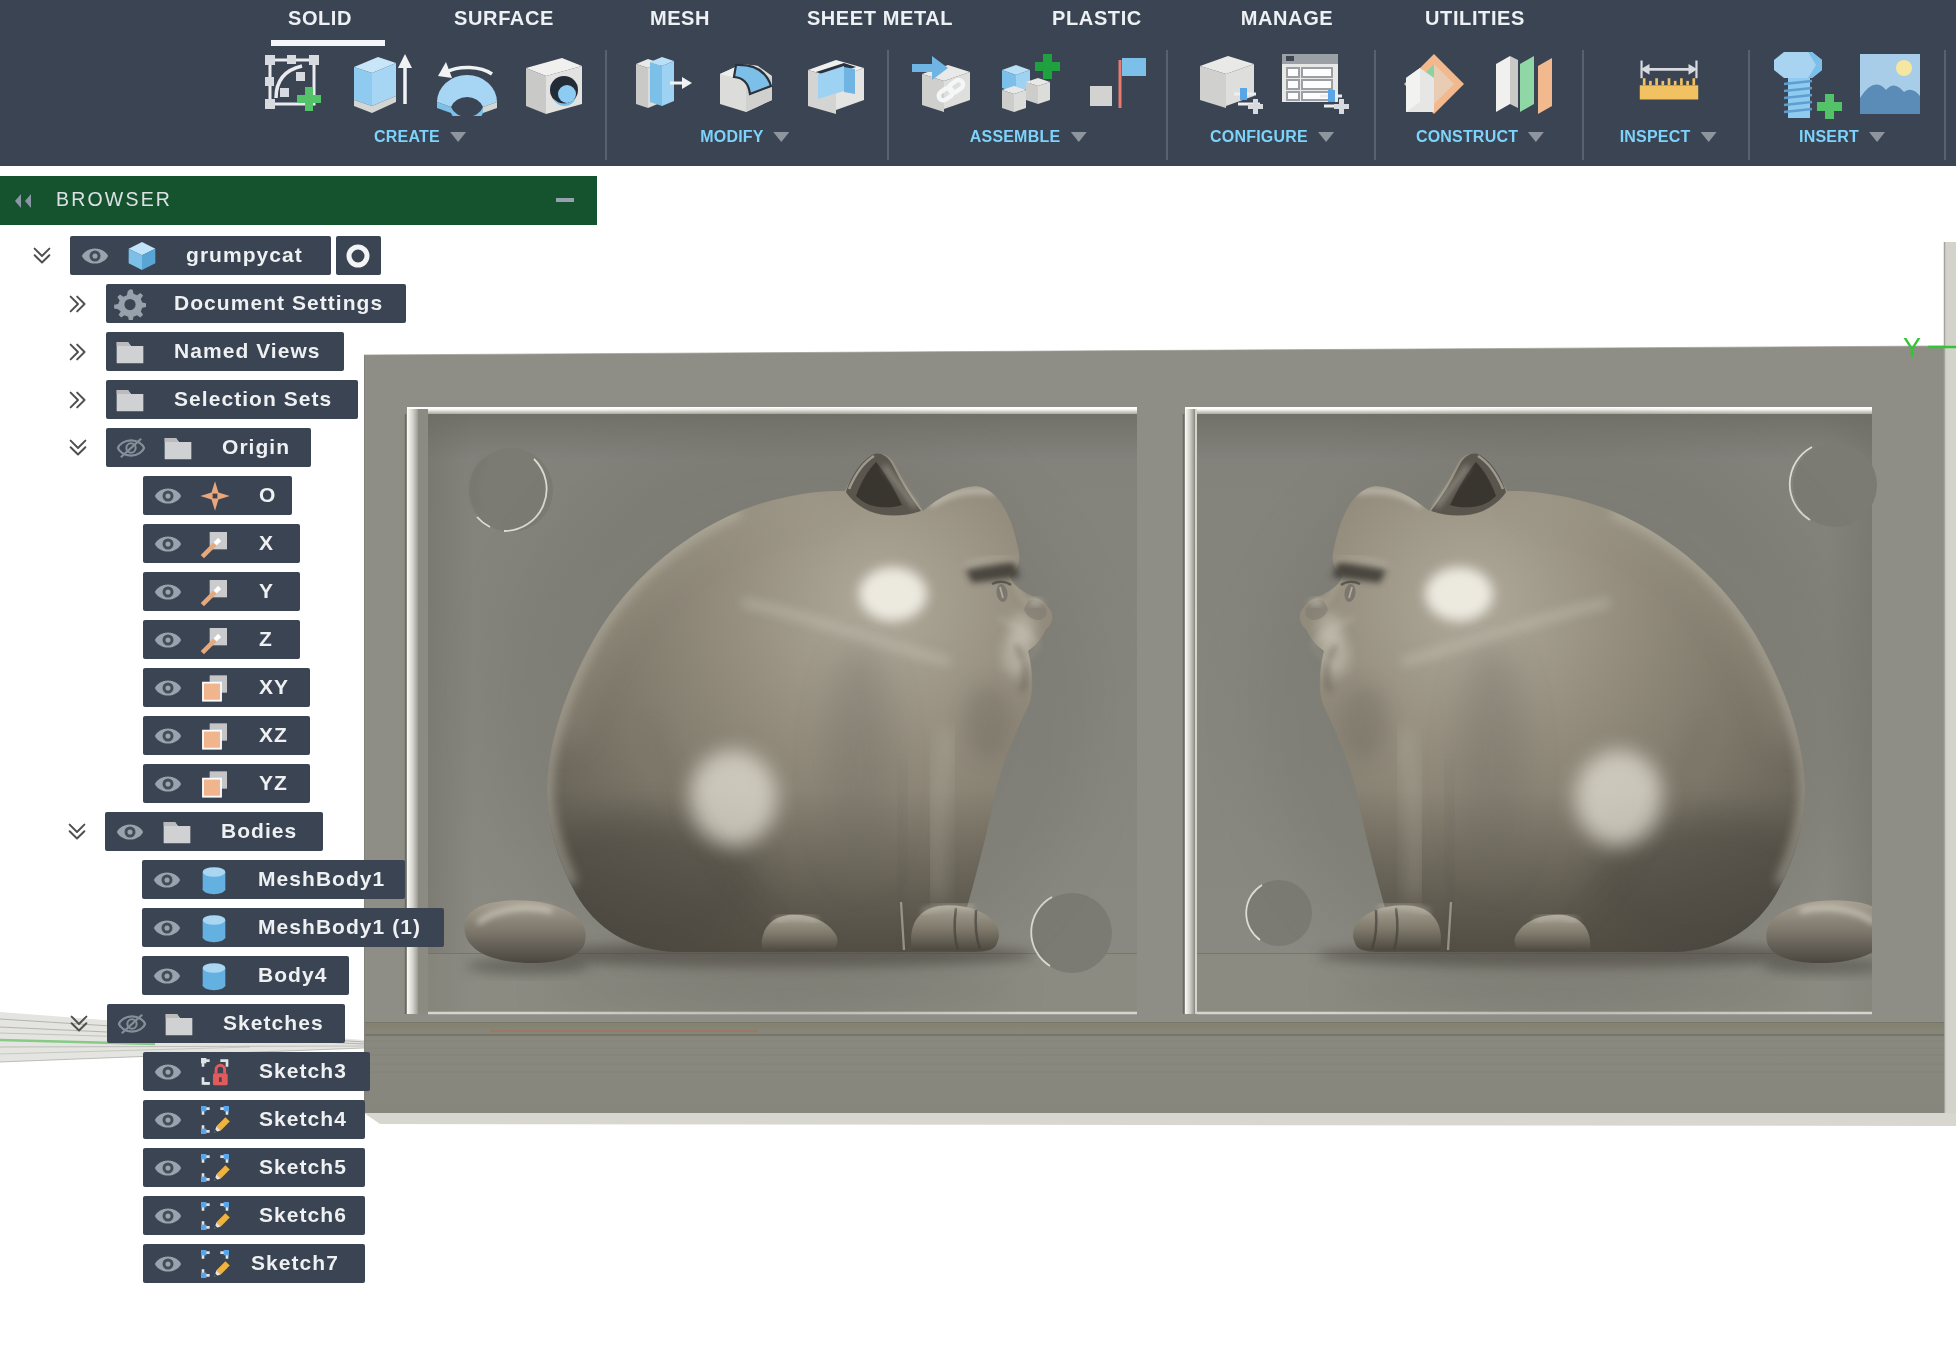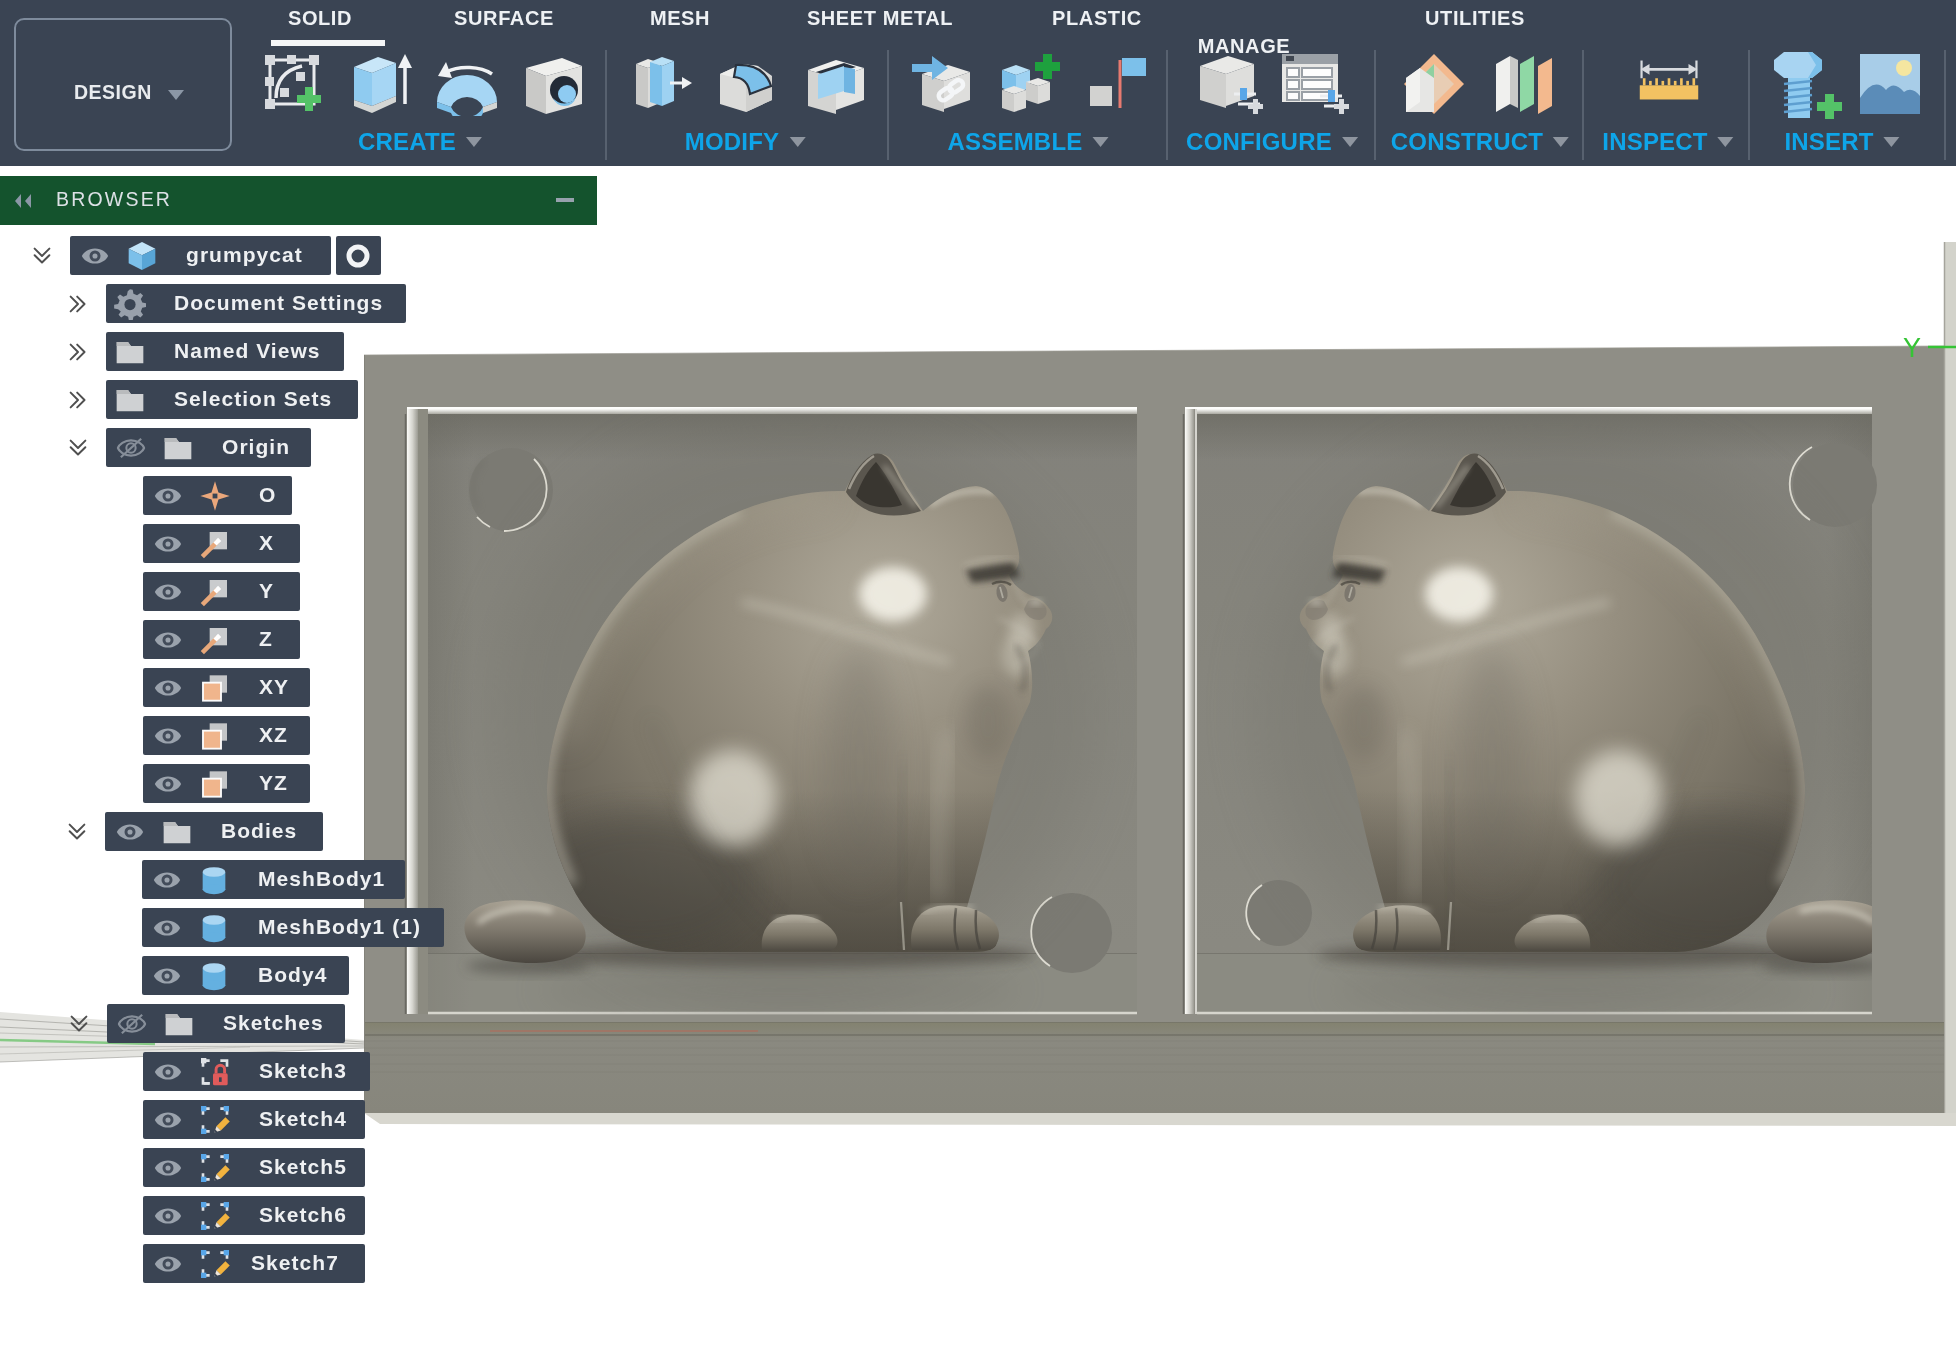--- a/index.html
+++ b/index.html
@@ -5,21 +5,21 @@
 * { margin:0; padding:0; box-sizing:border-box; }
 html,body { width:1956px; height:1370px; background:#ffffff; font-family:"Liberation Sans", sans-serif; overflow:hidden; }
 #page { position:relative; width:1956px; height:1370px; background:#fff; }
 #toolbar { position:absolute; left:0; top:0; width:1956px; height:166px; background:#3a4453; z-index:3; }
 #designBtn { position:absolute; left:14px; top:18px; width:218px; height:133px; border:2px solid #7e8b9c; border-radius:10px; }
 #designBtn .lbl { position:absolute; left:58px; top:61px; font-size:19.5px; font-weight:700; color:#e8ebee; letter-spacing:0.5px; }
 #designBtn .car { position:absolute; left:152px; top:70px; width:0; height:0; border-left:8px solid transparent; border-right:8px solid transparent; border-top:10px solid #8b97a6; }
 .tab { position:absolute; top:7px; transform:translateX(-50%); font-size:20px; font-weight:700; letter-spacing:0.6px; color:#eef1f4; white-space:nowrap; }
 #solidUnderline { position:absolute; left:271px; top:40px; width:114px; height:6px; background:#f5f6f7; }
 .gsep { position:absolute; top:50px; height:110px; width:2px; background:#57616f; }
-.glabel { position:absolute; top:128px; transform:translateX(-50%); font-size:24px; font-weight:700; letter-spacing:0.2px; color:#0ea5e9; white-space:nowrap; display:flex; align-items:center; }
+.glabel { position:absolute; top:128px; transform:translateX(-50%); font-size:16px; font-weight:700; letter-spacing:0.2px; color:#7dd3fc; white-space:nowrap; display:flex; align-items:center; }
 .glabel .car { display:inline-block; margin-left:10px; width:0; height:0; border-left:8px solid transparent; border-right:8px solid transparent; border-top:10px solid #8e959f; }
 .ticon { position:absolute; }
 #browserHdr { position:absolute; left:0; top:176px; width:597px; height:49px; background:#14532d; z-index:6; }
 #browserHdr .title { position:absolute; left:56px; top:12px; font-size:19.5px; color:#dde1e6; letter-spacing:2.2px; }
 #browserHdr .minus { position:absolute; left:556px; top:22px; width:18px; height:4px; background:#97a1ad; }
 #tree { position:absolute; left:0; top:0; width:620px; height:1370px; z-index:6; }
 .trow { position:absolute; height:39px; background:#3a4453; border-radius:2px; color:#eef0f2; font-weight:700; font-size:21px; letter-spacing:1.05px; }
 .trow .txt { position:absolute; top:7px; white-space:nowrap; }
 .chev { position:absolute; z-index:6; }
 #scene { position:absolute; left:0; top:0; z-index:1; }
@@ -316,30 +316,26 @@
   <polyline points="0,1054 250,1047" stroke-width="1" opacity="0.3"></polyline>
 </g>
 <polyline points="0,1062 364,1048" fill="none" stroke="#9a9a94" stroke-width="1" opacity="0.6"></polyline>
 <line x1="0" y1="1040" x2="155" y2="1044" stroke="#7cc87c" stroke-width="2.5" opacity="0.9"></line>
 
 <text x="1903" y="357" font-family="Liberation Sans, sans-serif" font-size="27" fill="#35c435">Y</text>
 <line x1="1928" y1="347" x2="1956" y2="347" stroke="#35c435" stroke-width="2.5"></line>
 
 </svg>
 <div id="toolbar">
-  <div id="designBtn">
-        <span class="lbl">DESIGN</span>
-        <span class="car"></span>
-      </div>
   <span class="tab" style="left:320px;">SOLID</span>
   <span class="tab" style="left:504px;">SURFACE</span>
   <span class="tab" style="left:680px;">MESH</span>
   <span class="tab" style="left:880px;">SHEET METAL</span>
   <span class="tab" style="left:1097px;">PLASTIC</span>
-  <span class="tab" style="left:1244px;margin-top:28px;">MANAGE</span>
+  <span class="tab" style="left:1287px;">MANAGE</span>
   <span class="tab" style="left:1475px;">UTILITIES</span>
   <div id="solidUnderline"></div>
   <div class="gsep" style="left:605px;"></div>
   <div class="gsep" style="left:887px;"></div>
   <div class="gsep" style="left:1166px;"></div>
   <div class="gsep" style="left:1374px;"></div>
   <div class="gsep" style="left:1582px;"></div>
   <div class="gsep" style="left:1748px;"></div>
   <div class="gsep" style="left:1944px;"></div>
   <div class="glabel" style="left:420px;">CREATE<span class="car"></span></div>

